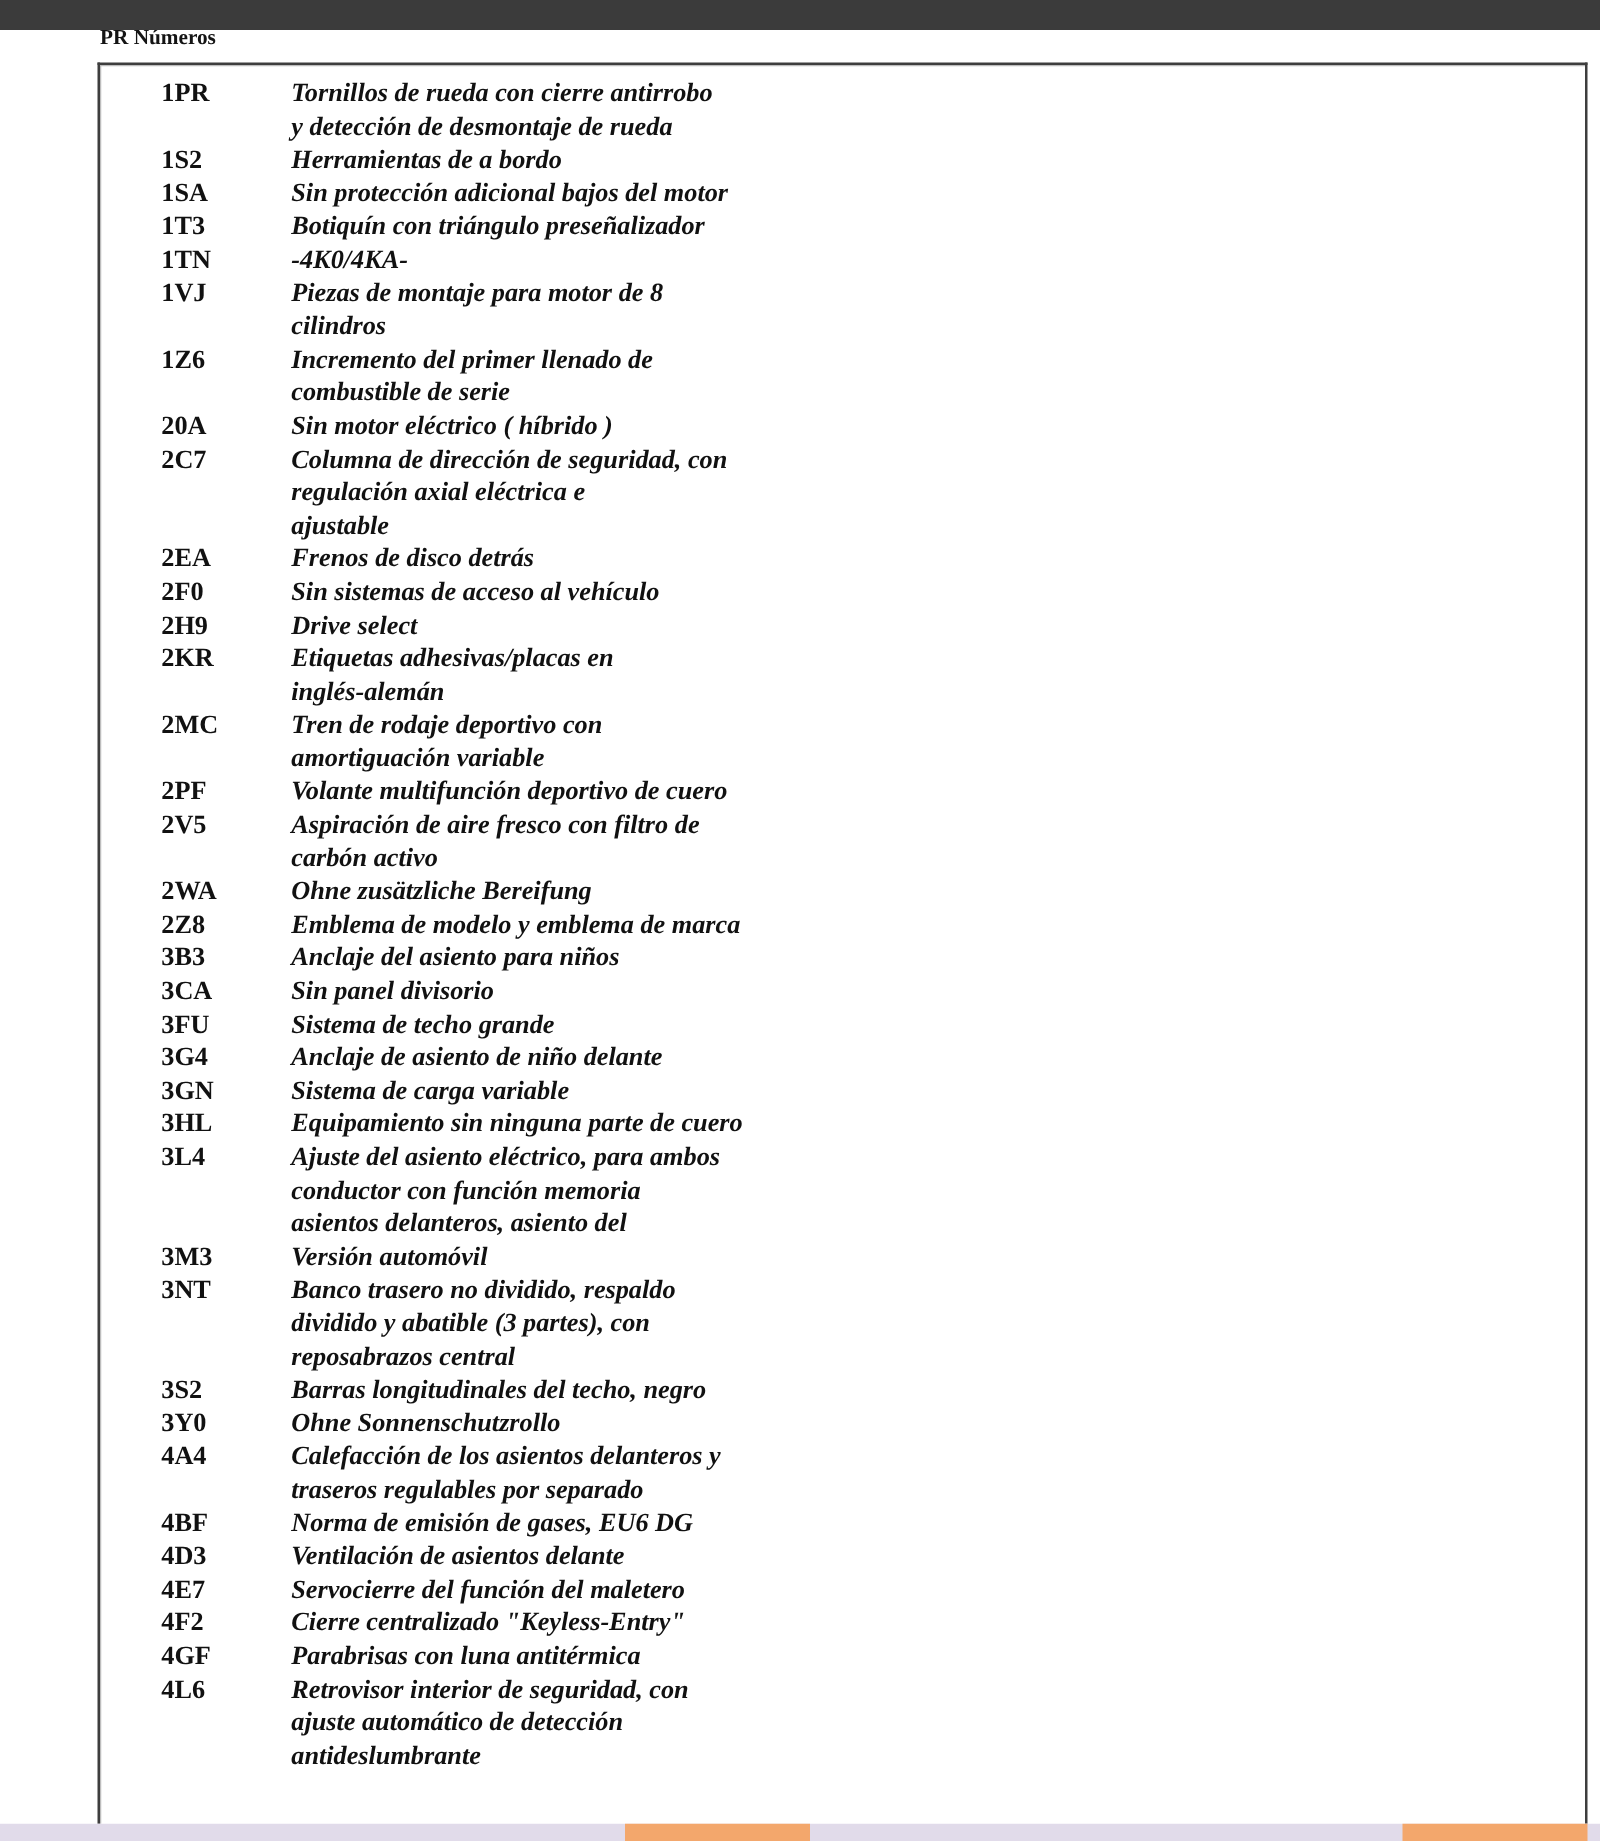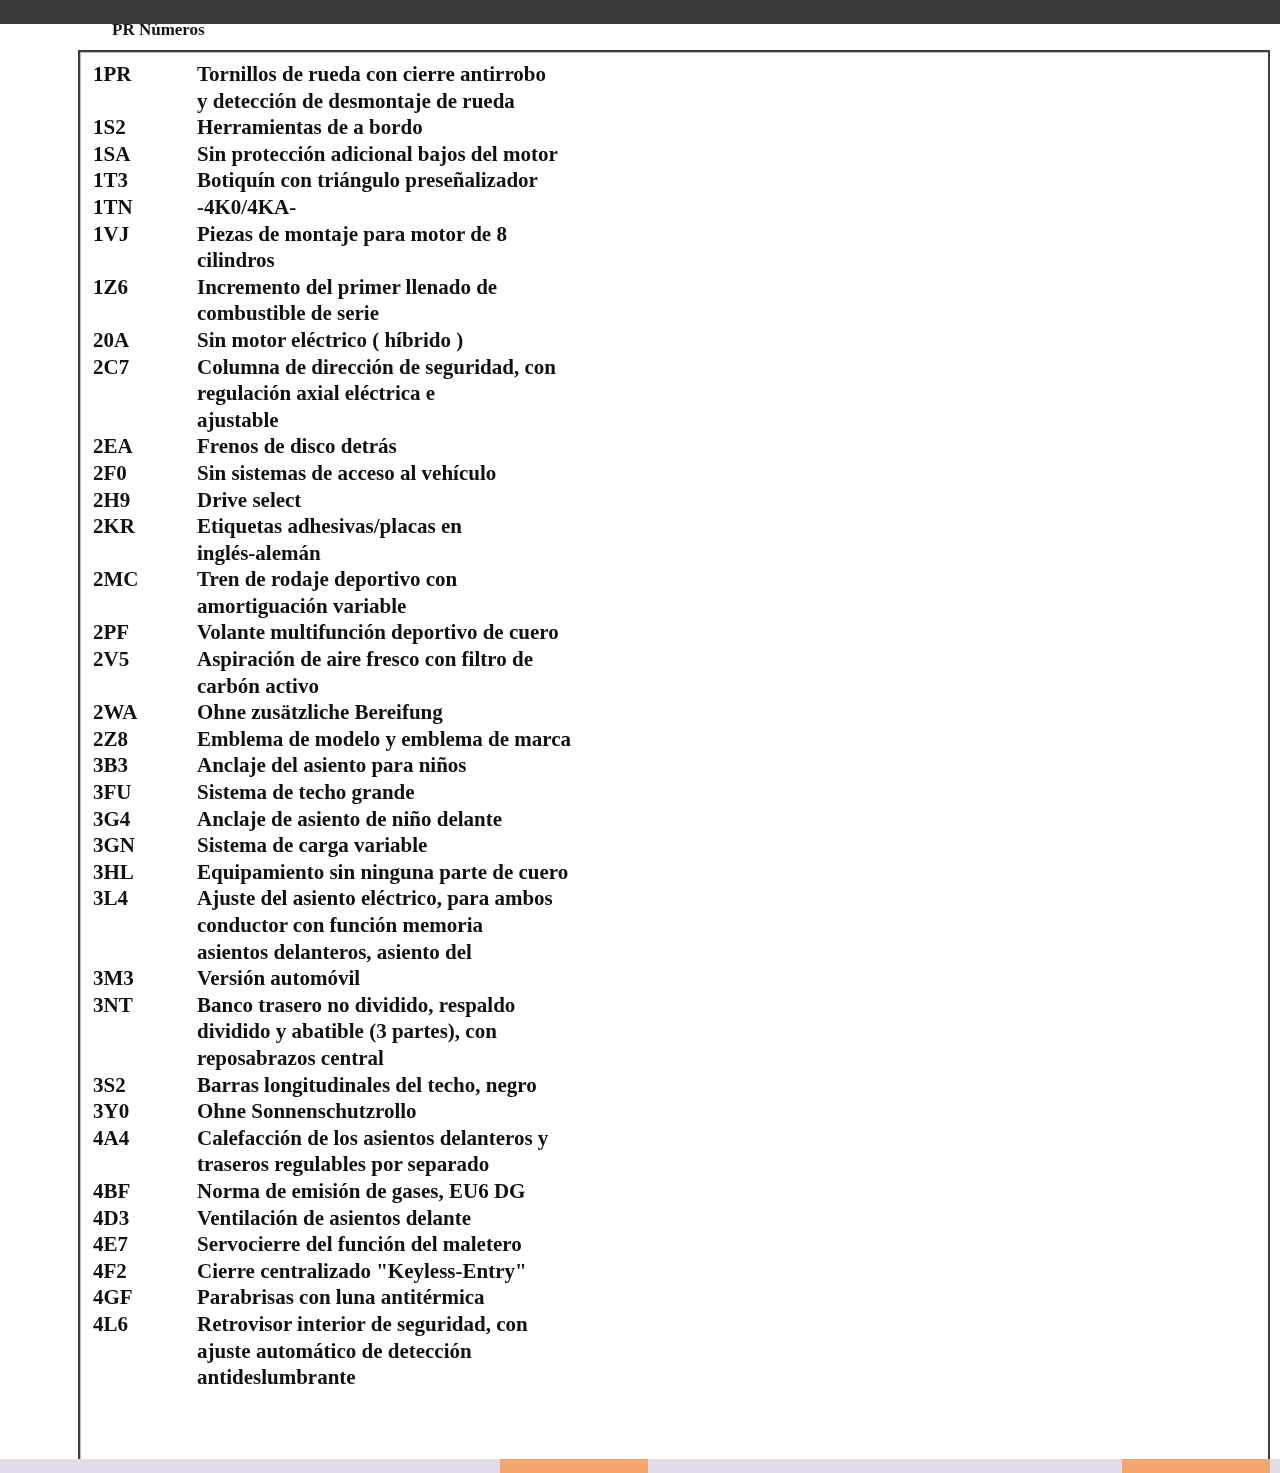--- a/index.html
+++ b/index.html
@@ -24,51 +24,51 @@
     z-index: 5;
   }
   .page-title {
     position: absolute;
     left: 80px; top: 20px;
     font-size: 17px;
     font-weight: bold;
     color: #141414;
     z-index: 1;
     white-space: nowrap;
-    margin-left: 32px;
   }
   .pr-table {
     position: absolute;
     left: 78px; top: 50px;
     width: 1192px; height: 1409px;
     border: 2px solid var(--table-border);
     border-bottom: none;
     box-shadow: inset 0 1px 0 #bdbdbd, inset 1px 0 0 #bdbdbd;
     background: #ffffff;
     overflow: hidden;
     z-index: 2;
+    padding-left: 36px;
   }
   .entries {
     padding: 9px 0 0 13px;
   }
   .entry {
     display: flex;
     align-items: flex-start;
     font-size: 21px;
     line-height: 26.6px;
     font-weight: bold;
     color: var(--text);
   }
   .entry .code {
     width: 104px;
     flex: 0 0 104px;
     white-space: nowrap;
   }
   .entry .desc { max-width: 620px; }
-  .entry .desc .line { white-space: nowrap; }
+  .entry .desc .line { white-space: nowrap; font-style: italic; }
   .bottom-strip {
     position: absolute;
     left: 0; bottom: 0;
     width: 1280px; height: 14px;
     background: var(--strip-lavender);
     z-index: 10;
   }
   .bottom-strip .orange {
     position: absolute;
     top: 0; height: 14px;
@@ -221,20 +221,26 @@
         </div>
   </div>
 
   <div class="entry">
     <div class="code">3B3</div>
     <div class="desc">
           <div class="line">Anclaje del asiento para niños</div>
         </div>
   </div>
 
+  <div class="entry">
+    <div class="code">3CA</div>
+    <div class="desc">
+          <div class="line">Sin panel divisorio</div>
+        </div>
+  </div>
 
   <div class="entry">
     <div class="code">3FU</div>
     <div class="desc">
           <div class="line">Sistema de techo grande</div>
         </div>
   </div>
 
   <div class="entry">
     <div class="code">3G4</div>

